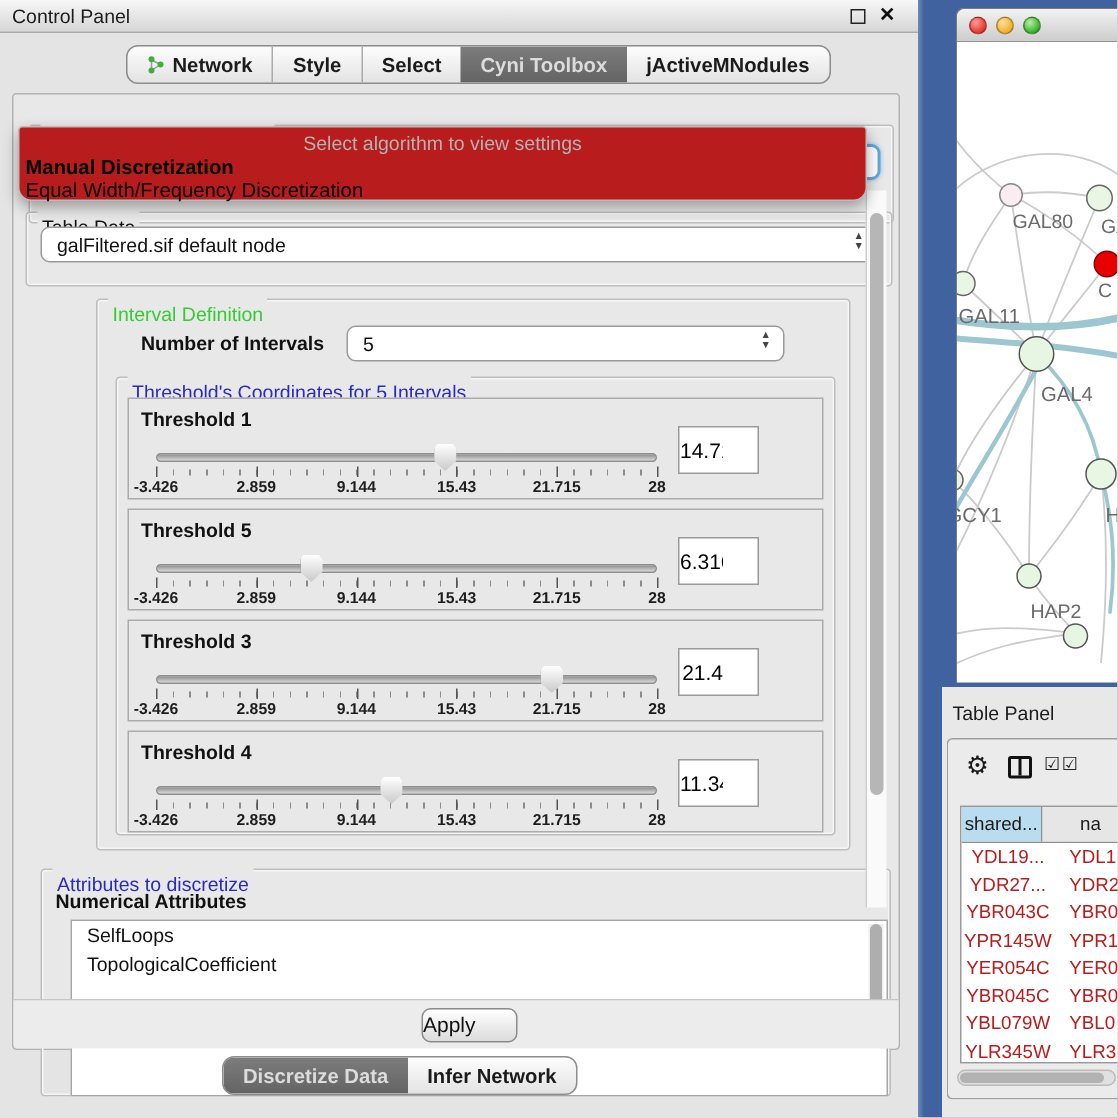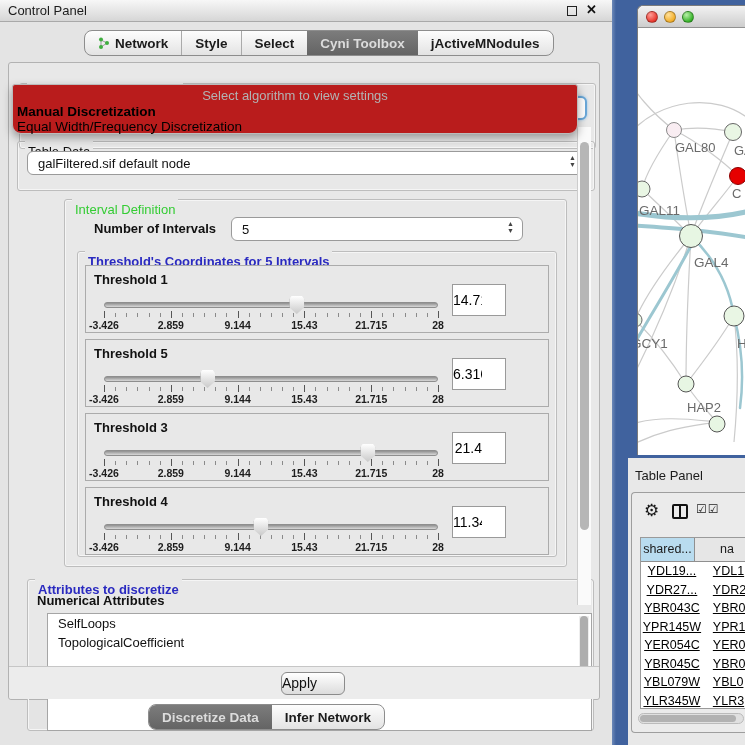--- a/index.html
+++ b/index.html
@@ -25,21 +25,21 @@
   .tab.selected { background:linear-gradient(#7c7c7c,#646464); color:#dcdcdc; }
 
   .outer-panel { position:absolute; left:8px; top:62px; width:592px; height:638px;
     border:1px solid #b2b2b2; border-radius:3px; background:#e8e8e8; }
 
   .groupbox { position:absolute; border:1px solid #bdbdbd; border-radius:3px;
     box-shadow:inset 0 0 0 1px #f5f5f5; }
   .group-title { position:absolute; font-size:13px; background:#e8e8e8; padding:10px 3px; white-space:nowrap; }
   .gt-dark { color:#333; font-weight:bold; }
   .gt-green { color:#33cc33; }
-  .gt-blue { color:#2a2ac0;font-weight:bold; }
+  .gt-blue { color:#2a2ac0; }
 
   .combo { position:absolute; background:#fff; border:1px solid #9a9a9a; border-radius:6px;
     font-size:13px; color:#111; display:flex; align-items:center; padding:0 10px; }
   .combo .stepper { position:absolute; right:8px; top:2px; display:flex; flex-direction:column;
     font-size:7px; line-height:7px; color:#444; }
   .combo.focus { border:2px solid #69a7d8; box-shadow:0 0 3px #8fc3ea; }
 
   
   .popup { position:absolute; left:12px; top:84px; width:566px; height:50px; background:#b91c1c;
     border:1px solid #bbb; border-radius:3px 3px 9px 9px; box-shadow:0 4px 10px rgba(0,0,0,.35); z-index:30; }
@@ -109,21 +109,21 @@
   .split-icon { position:absolute; left:40px; top:11px; width:16px; height:15px; border:2px solid #111; border-radius:2px; }
   .split-icon::after { content:""; position:absolute; left:5px; top:0; width:2px; height:11px; background:#111; }
   .cks { position:absolute; left:64px; top:9px; font-size:12px; color:#222; letter-spacing:1px; }
   .tp-table { position:absolute; left:8px; top:44px; width:120px; height:172px; background:#fff;
     border:1px solid #9a9a9a; overflow:hidden; }
   .tp-hrow { display:flex; height:24px; border-bottom:1px solid #8f8f8f; }
   .tp-hcell { font-size:12.5px; color:#1b1b1b; text-align:center; line-height:23px; overflow:hidden; white-space:nowrap; }
   .tp-hcell.c1 { width:67px; background:#b9dcef; border-right:1px solid #8f8f8f; }
   .tp-hcell.c2 { width:80px; background:#e6e6e6; text-align:center; }
   .tp-row { display:flex; height:18.5px; }
-  .tp-cell { font-size:12.5px; color:#000000; white-space:nowrap; overflow:visible; line-height:18px;text-decoration:underline; }
+  .tp-cell { font-size:12.5px; color:#b91c1c; white-space:nowrap; overflow:visible; line-height:18px; }
   .tp-cell.c1 { width:67px; text-align:center; }
   .tp-cell.c2 { width:60px; padding-left:10px; text-align:left; }
   .tp-hscroll { position:absolute; left:6px; top:220px; width:106px; height:11px; background:#e0e0e0;
     border:1px solid #bbb; border-radius:6px; }
   .tp-hscroll .thumb { position:absolute; left:1px; top:1px; width:96px; height:7px; background:#b2b2b2; border-radius:4px; }
 
   svg text { font-family:"Liberation Sans",sans-serif; fill:#6a6a6a; }
 </style>
 </head>
 <body>

